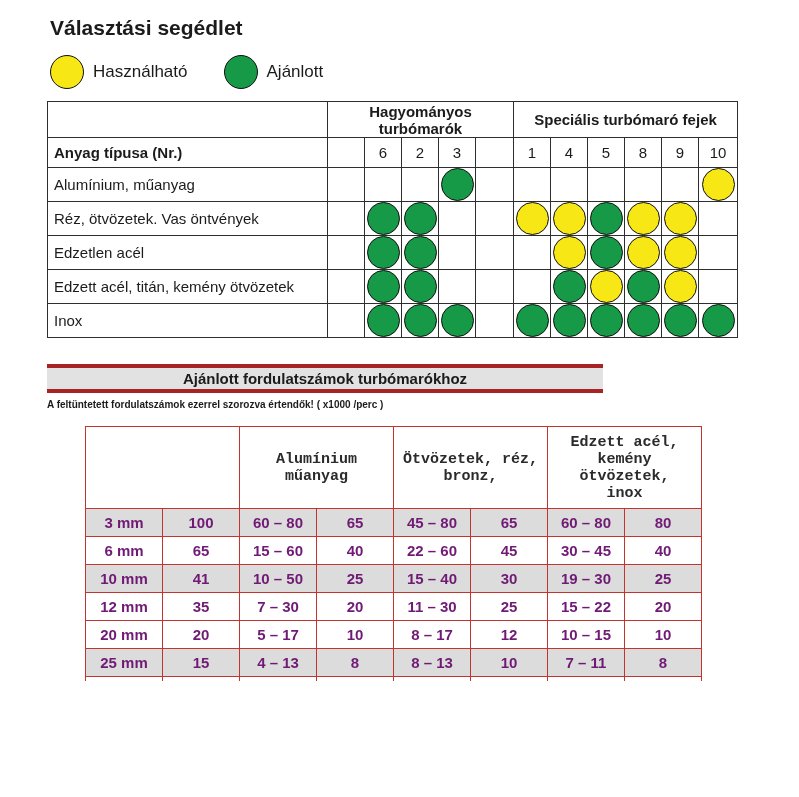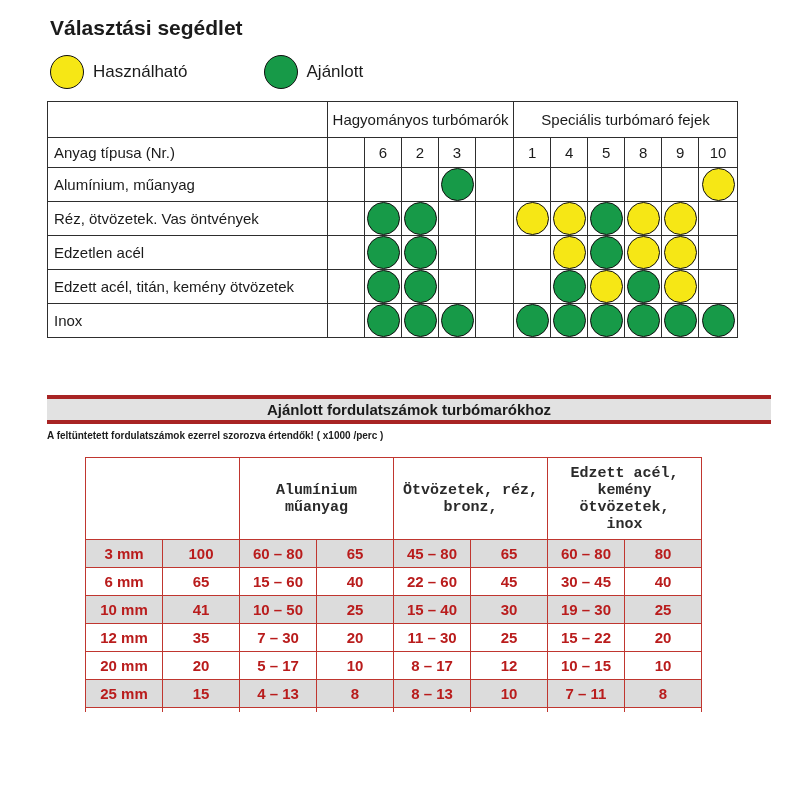--- a/index.html
+++ b/index.html
@@ -2,57 +2,57 @@
 <html style="--color-recommended: #179a48; --color-usable: #f6e715; --color-t1_border: #2e2e2e; --color-t2_border: #c0362f; --color-banner_border: #a82424; --color-banner_bg: #e2e2e2; --color-row_shade: #dcdcdc;"><head>
 <meta charset="utf-8">
 <style>
   html,body{margin:0;padding:0;background:#fff;}
   body{
     width:799px;height:797px;overflow:hidden;box-sizing:border-box;
     padding:13px 0 0 47px;
     font-family:"Liberation Sans",sans-serif;color:#1b1b1b;
   }
   .title{font-size:21px;font-weight:bold;margin:3px;letter-spacing:0px;}
-  .legend{display:flex;align-items:center;margin:15px 0 0 3px;gap:40px;}
+  .legend{display:flex;align-items:center;margin:15px 0 0 3px;}
   .legend-item{display:flex;align-items:center;}
   .legend-item + .legend-item{margin-left:36px;}
   .legend-label{font-size:17px;margin-left:9px;}
   .dot{display:inline-block;width:31px;height:31px;border-radius:50%;
        background:transparent;border:1px solid transparent;box-sizing:content-box;}
   .dot[data-dot="green"]{background:var(--color-recommended,#179a48);border-color:#101010;}
   .dot[data-dot="yellow"]{background:var(--color-usable,#f6e715);border-color:#101010;}
   .dot.lg{width:32px;height:32px;}
 
   
   .t1{border-collapse:collapse;table-layout:fixed;width:690px;margin-top:12px;}
   .t1 td{border:1px solid var(--color-t1_border,#2e2e2e);text-align:center;
          font-size:15px;padding:0;overflow:hidden;}
   .t1 tr.gh{height:36px;}
   .t1 tr.nh{height:30px;}
   .t1 tr.dr{height:34px;}
   .t1 .lbl{text-align:left;padding-left:6px;}
-  .t1 .b{font-weight:normal;}
+  .t1 .b{font-weight:bold;}
   .t1 .dc{line-height:0;}
 
   
-  .banner{width:724px;margin-top:57px;background:var(--color-banner_bg,#e2e2e2);
+  .banner{width:556px;margin-top:26px;background:var(--color-banner_bg,#e2e2e2);
           border-top:4px solid var(--color-banner_border,#a82424);
           border-bottom:4px solid var(--color-banner_border,#a82424);
           text-align:center;font-weight:bold;font-size:15px;padding:2px 0;}
   .subtitle{width:690px;text-align:left;font-weight:bold;font-size:10px;margin-top:6px;}
 
   
   .t2{border-collapse:collapse;table-layout:fixed;width:616px;margin:16px 0 0 38px;}
   .t2 td{border:1px solid var(--color-t2_border,#c0362f);text-align:center;
          font-weight:bold;font-size:15px;color:#2b2b2b;white-space:pre-line;
          padding:0;overflow:hidden;}
   .t2 tr.grp{height:82px;font-family:Liberation Mono, monospace;}
   .t2 tr.sub{height:47px;}
   .t2 tr.data{height:28px;}
-  .t2 tr.data td{color:#b91c1c;}
+  .t2 tr.data td{color:#701a75;}
   .t2 tr.shade td{background:var(--color-row_shade,#dcdcdc);}
   .t2 tr.cut td{height:4px;border-bottom:none;background:#fff;}
 </style>
 </head>
 <body>
 
 <h1 class="title">Választási segédlet</h1>
 
 <div class="legend">
   <div class="legend-item">

